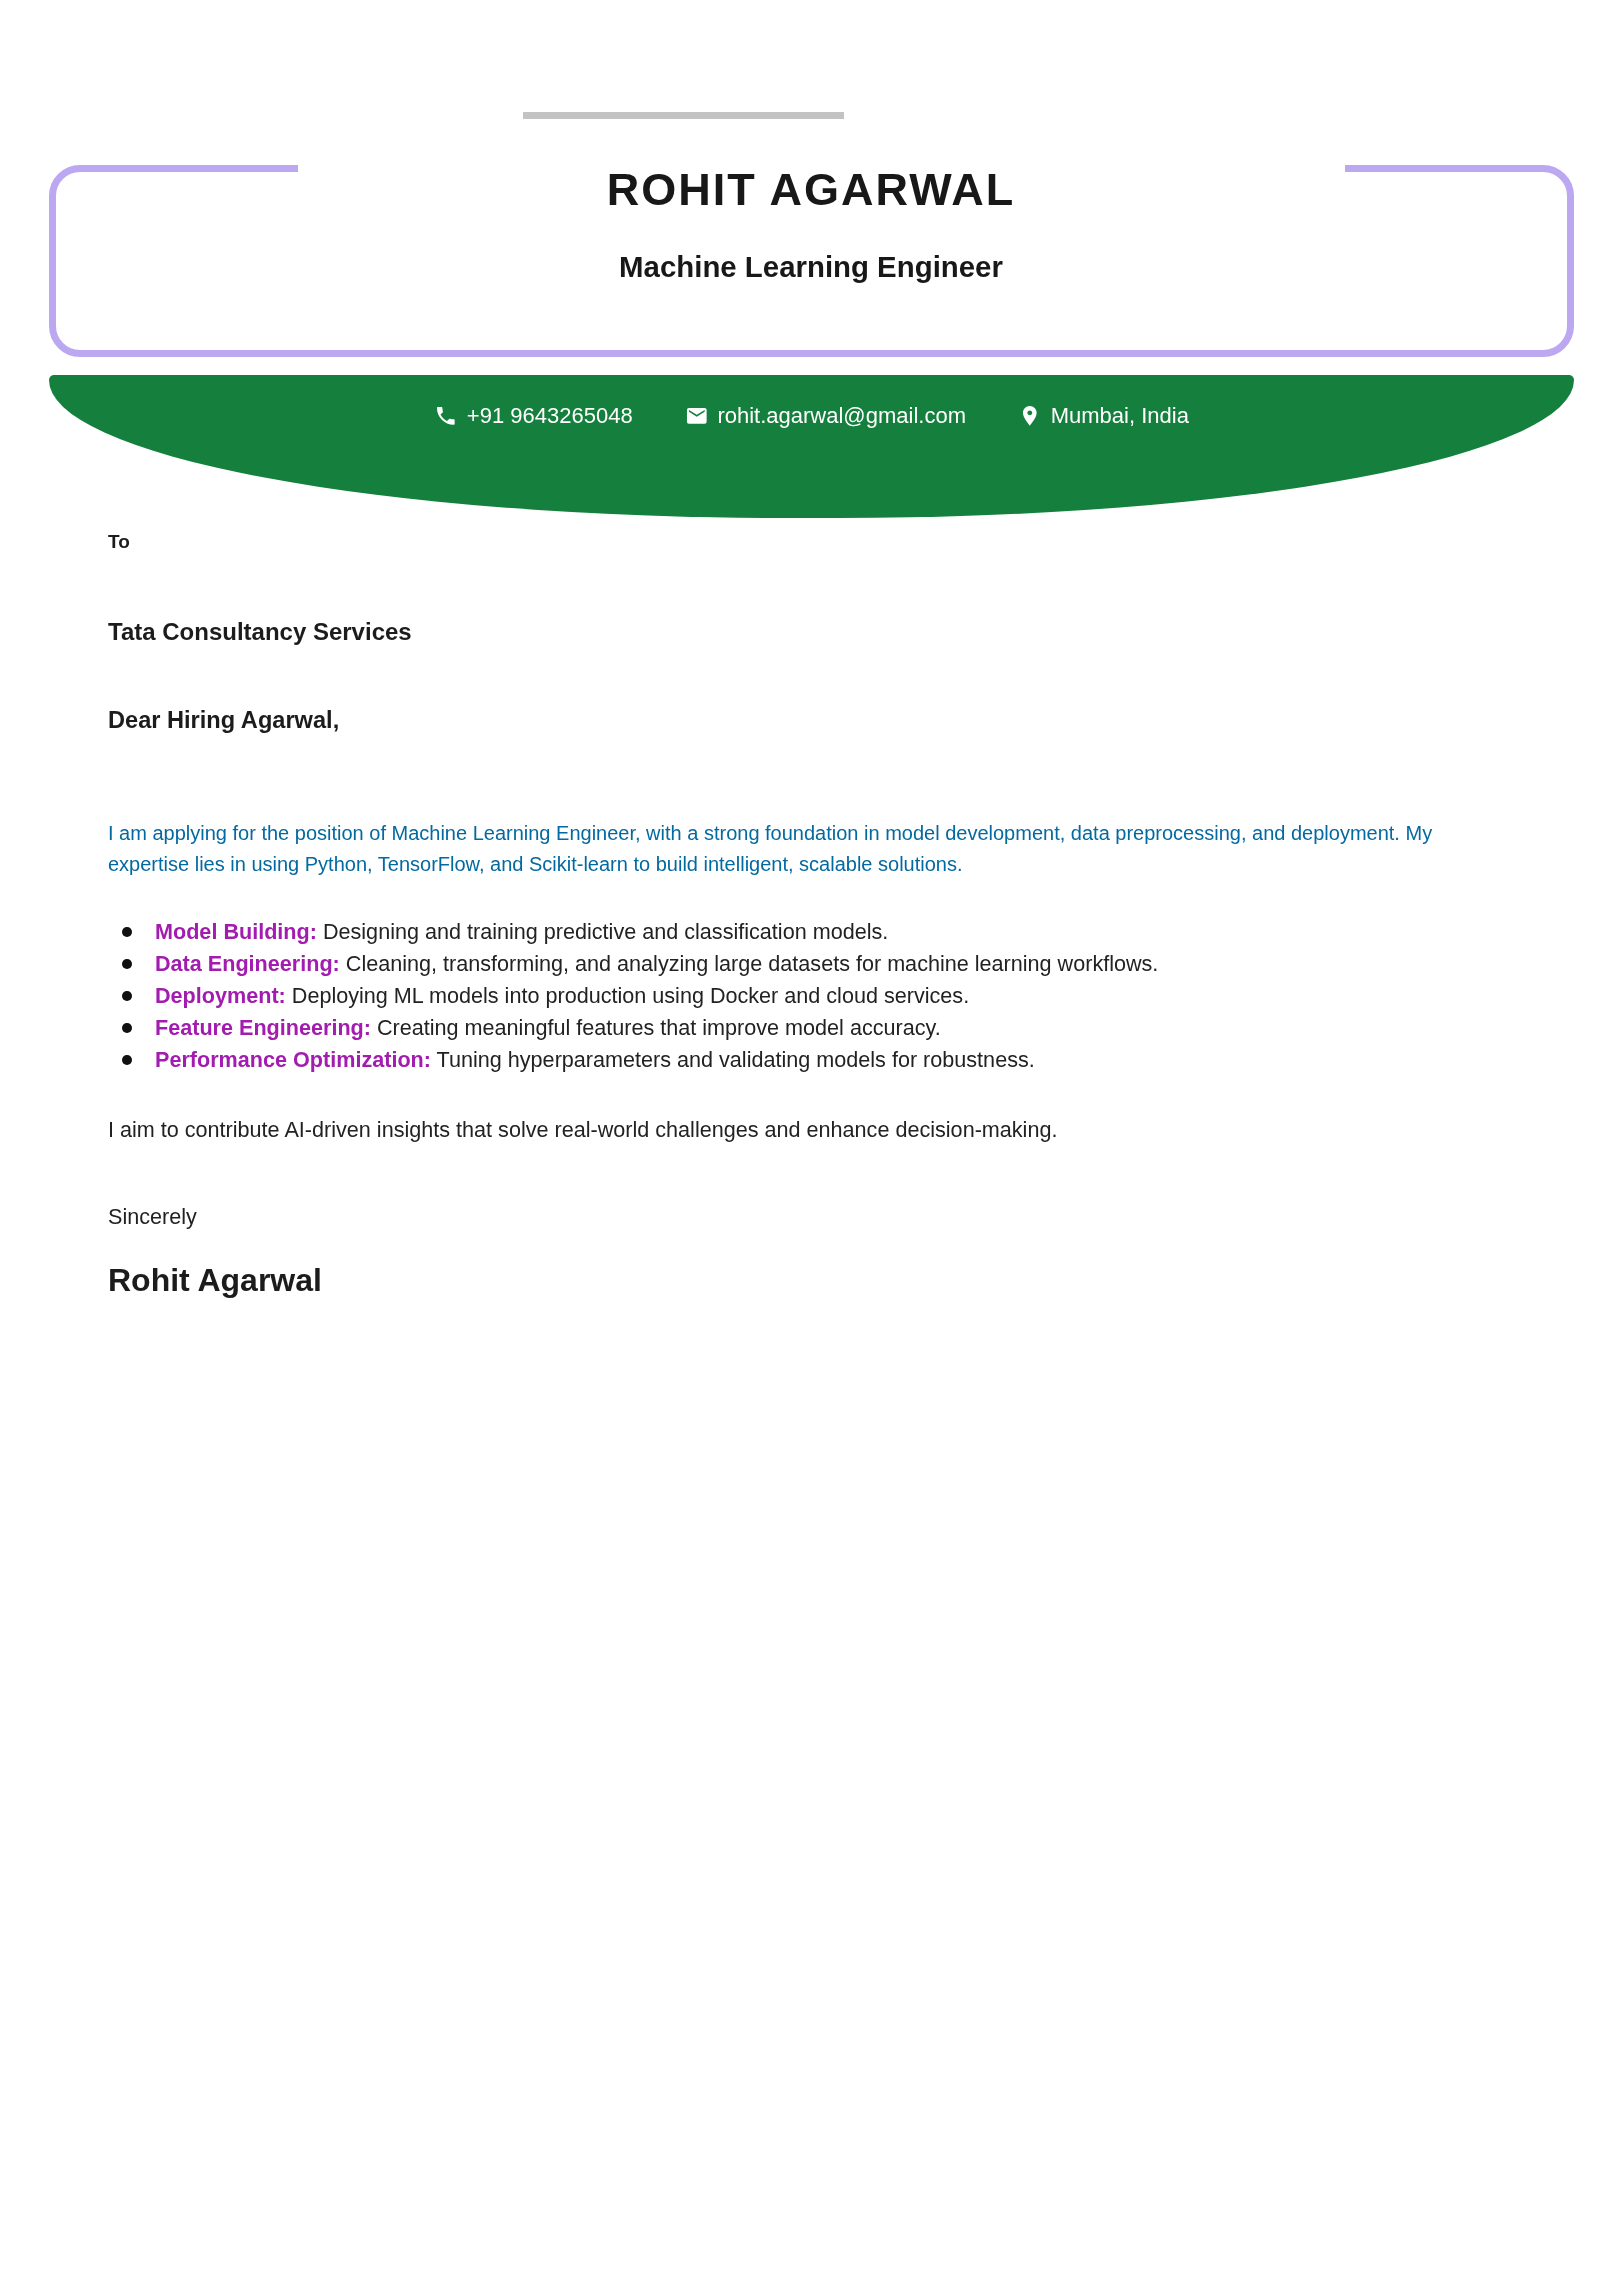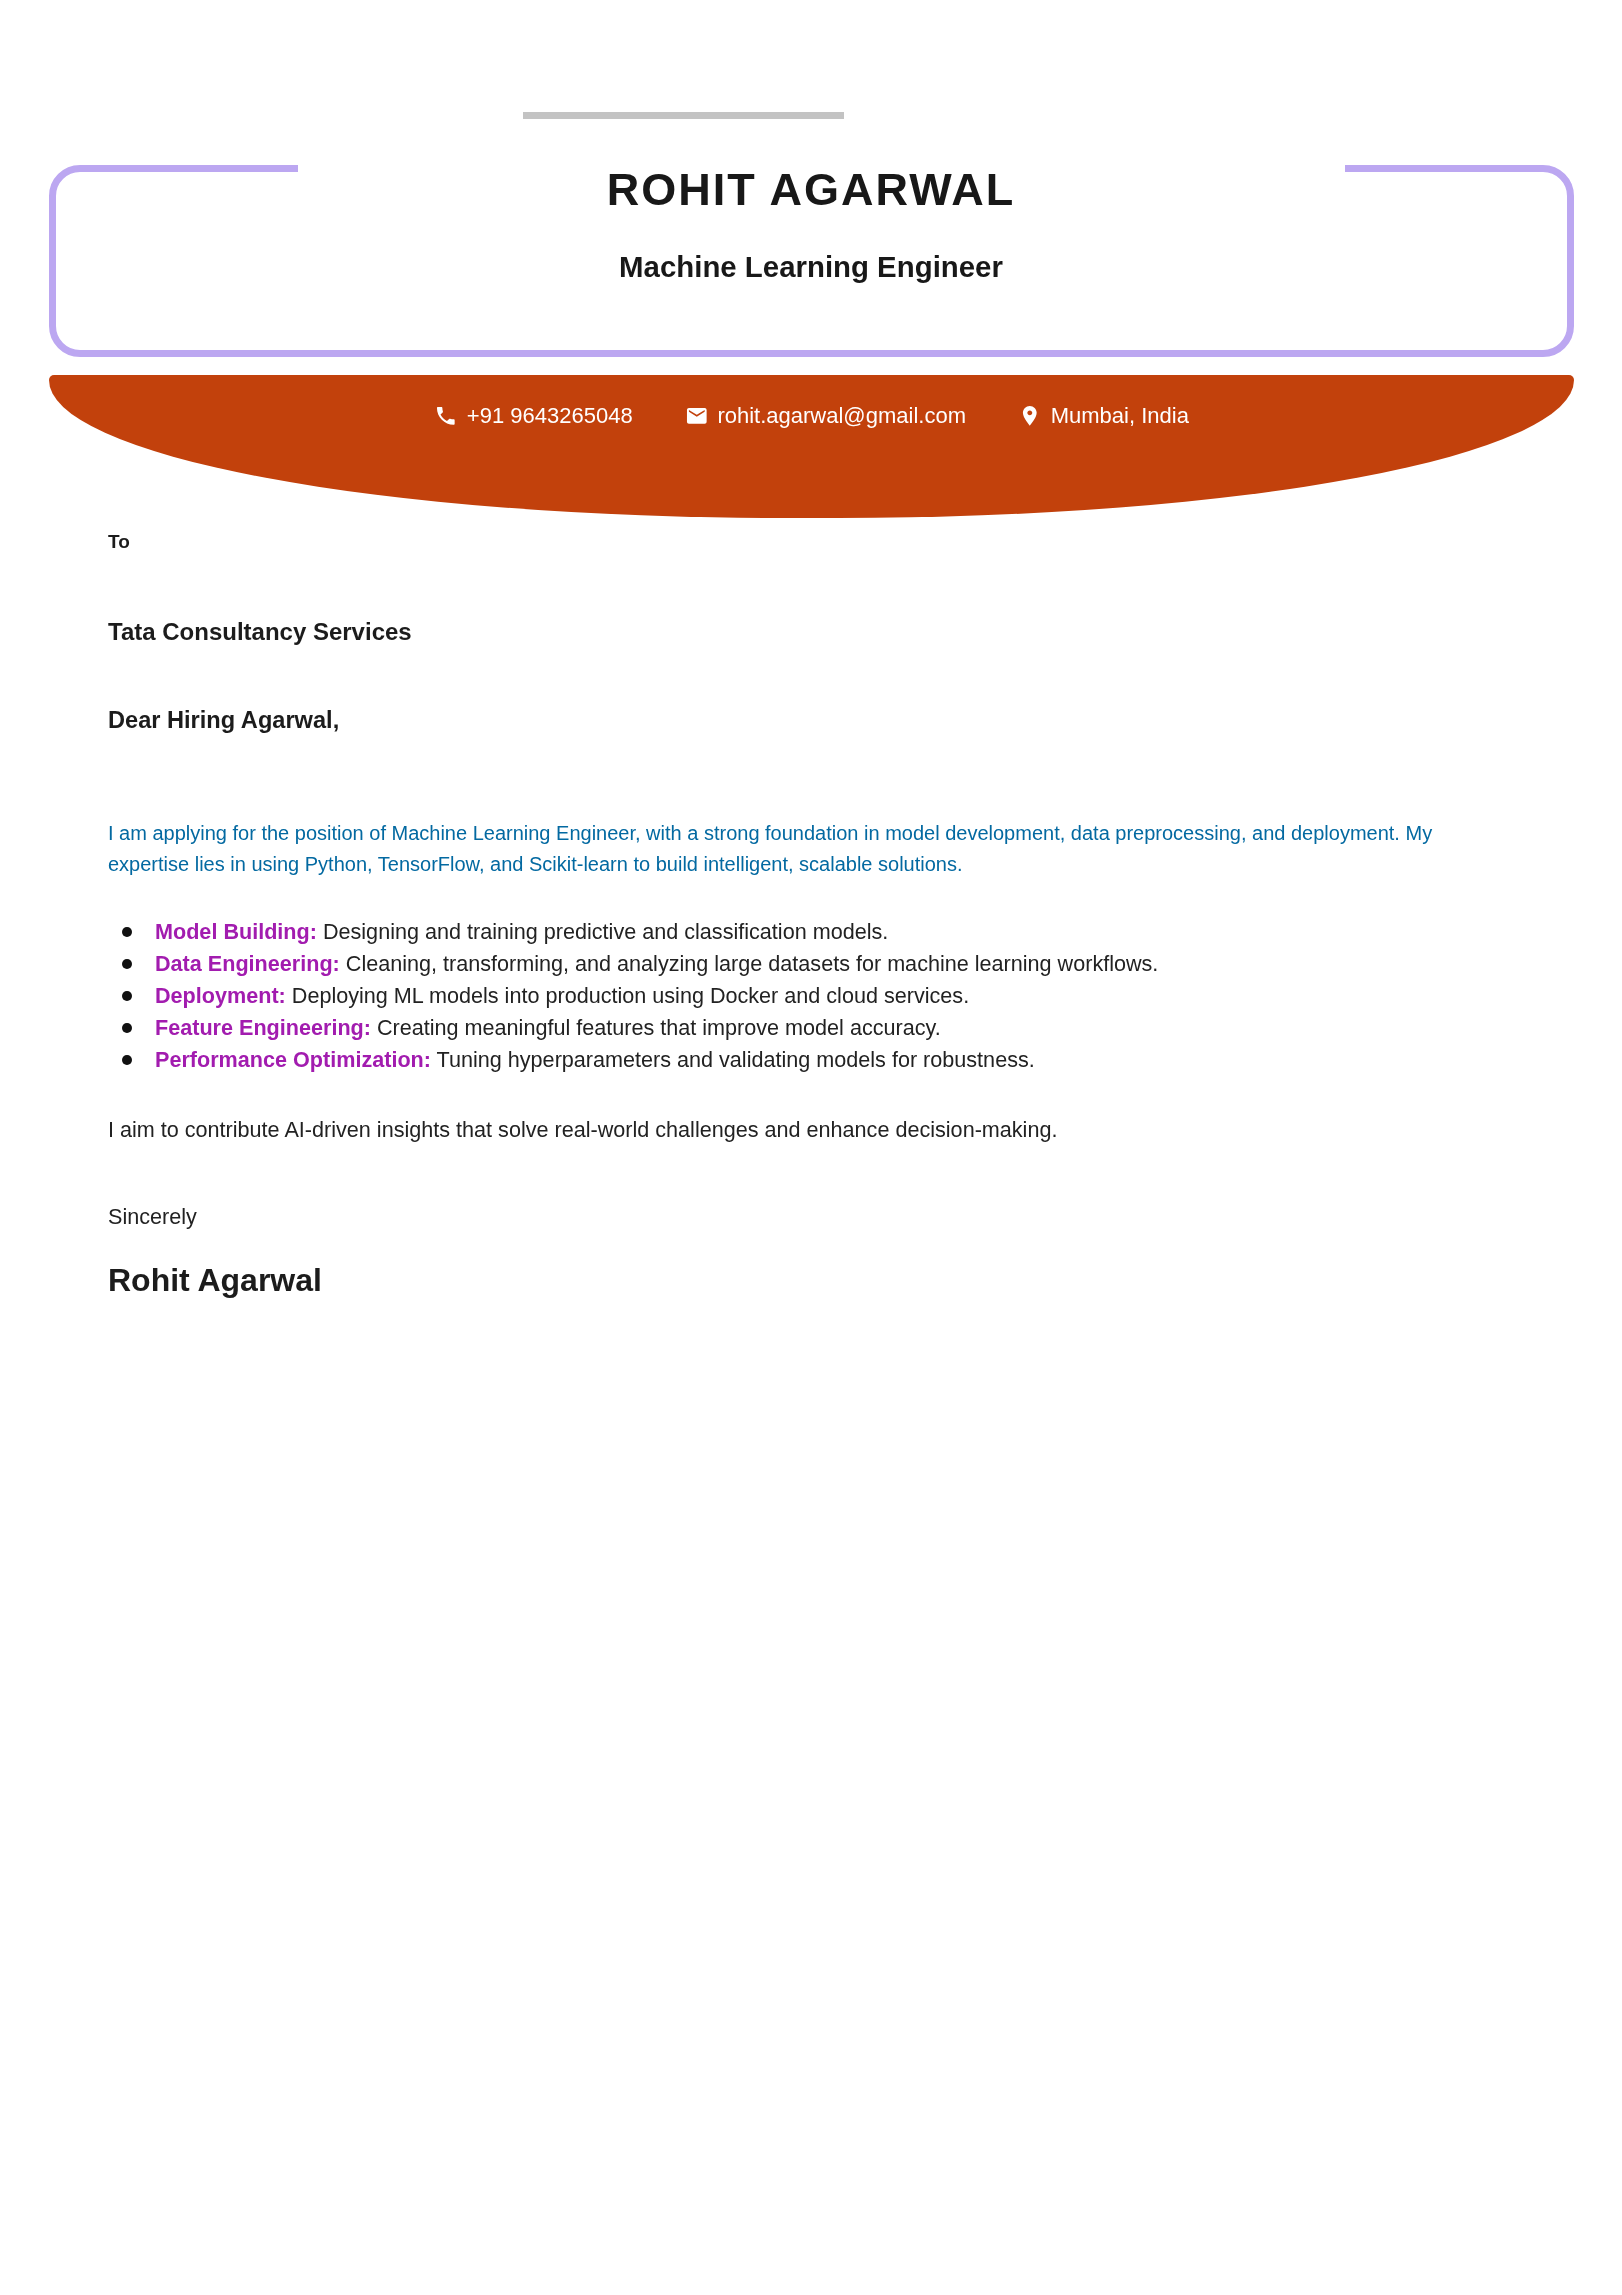--- a/index.html
+++ b/index.html
@@ -57,21 +57,21 @@
     font-size: 29.4px;
     font-weight: bold;
     color: #181818;
   }
 
   
   .contact-banner {
     position: absolute;
     left: 49px; top: 375px;
     width: 1525px; height: 143px;
-    background: #c2410c;
+    background: #15803d;
     border-radius: 5.2px 5.2px 50% 50% / 5.2px 5.2px 100% 100%;
   }
   .contact-row {
     position: absolute;
     left: 0; right: 0; top: 27.5px;
     display: flex;
     justify-content: center;
     align-items: center;
     gap: 52px;
   }

